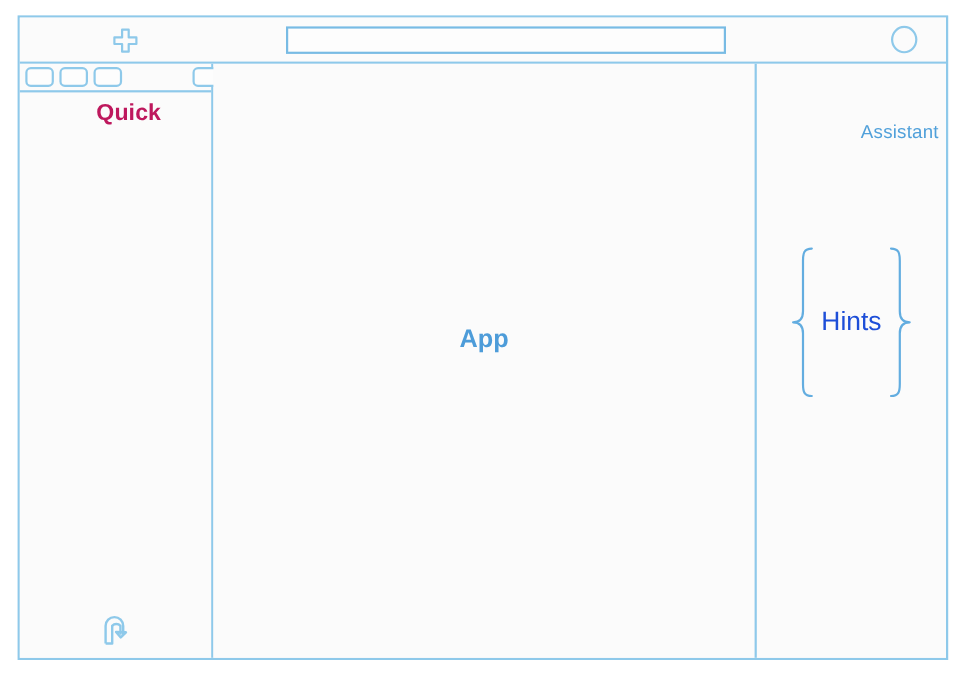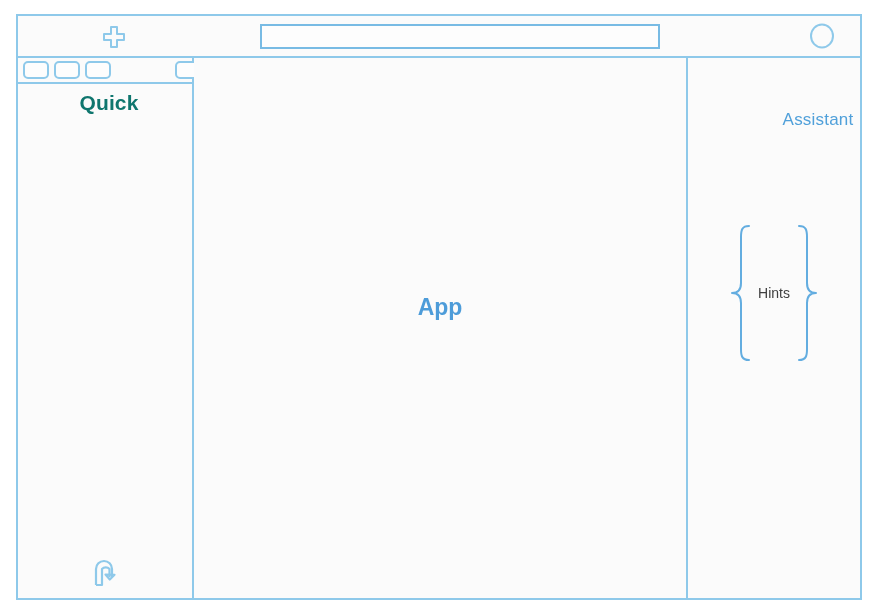--- a/index.html
+++ b/index.html
@@ -113,27 +113,27 @@
     border: 2px solid #8ec9ea;
     border-radius: 5px;
     background: #fdfdfd;
     margin-left: 5px;
     flex: none;
   }
   .tool-btn.spaced { margin-left: 64px; }
 
   #sidebar-title {
     position: absolute;
-    left: 4px;
+    left: 12px;
     top: 32px;
     width: 100%;
     text-align: center;
     font-size: 21px;
     font-weight: bold;
-    color: #0f766e;
+    color: #be185d;
     line-height: 1.28;
     letter-spacing: 0.1px;
   }
 
   #sidebar-footer {
     position: absolute;
     left: 0;
     bottom: 6px;
     width: 100%;
     height: 40px;
@@ -188,22 +188,22 @@
     position: absolute;
     left: 0;
     top: 160px;
     width: 100%;
     height: 150px;
     display: flex;
     align-items: center;
     justify-content: center;
   }
   #hints-label {
-    font-size: 14px;
-    color: #404040;
+    font-size: 24px;
+    color: #1d4ed8;
     padding: 0 4px;
   }
   .brace-svg { flex: none; display: block; }
 
   
   svg { display: block; }
 </style>
 </head>
 <body>
 

